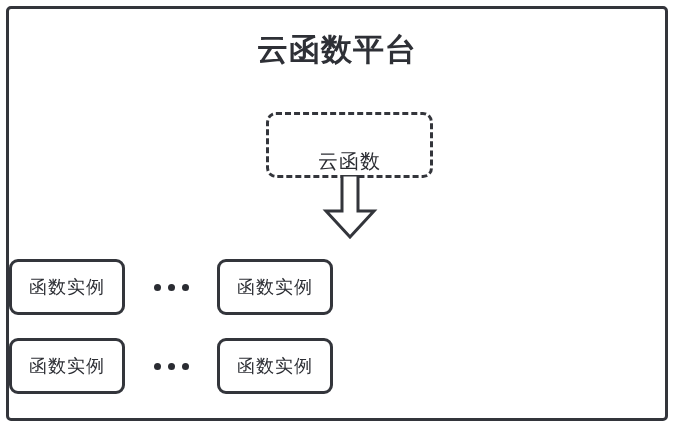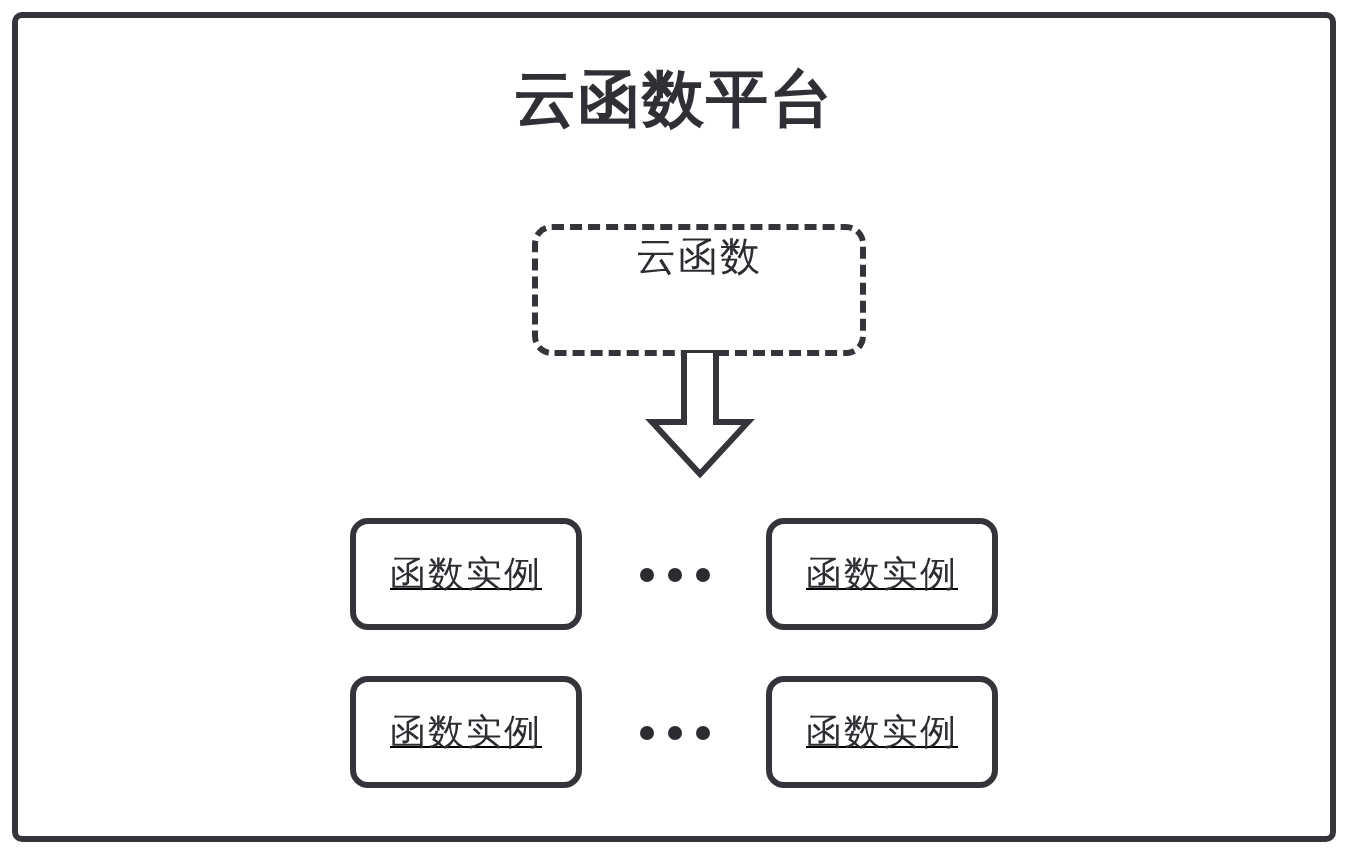--- a/index.html
+++ b/index.html
@@ -55,21 +55,21 @@
     position: absolute;
     left: 257px;
     top: 103px;
     width: 167px;
     height: 66px;
     box-sizing: border-box;
     border: 3px dashed #33353b;
     border-radius: 10px;
     background: #ffffff;
     display: flex;
-    align-items: flex-start;
+    align-items: flex-end;
     justify-content: center;
   }
   .cloud-fn-label {
     font-size: 20px;
     color: #2b2d33;
     letter-spacing: 1px;
     white-space: nowrap;
   }
 
   
@@ -82,22 +82,20 @@
   }
 
   
   .instance-row {
     position: absolute;
     left: 0;
     width: 100%;
     height: 56px;
     display: flex;
     align-items: center;
-    justify-content: center;
-    text-decoration: underline;
   }
   .row-1 { top: 250px; }
   .row-2 { top: 329px; }
 
   .instance-box {
     width: 116px;
     height: 56px;
     box-sizing: border-box;
     border: 3px solid #33353b;
     border-radius: 9px;

